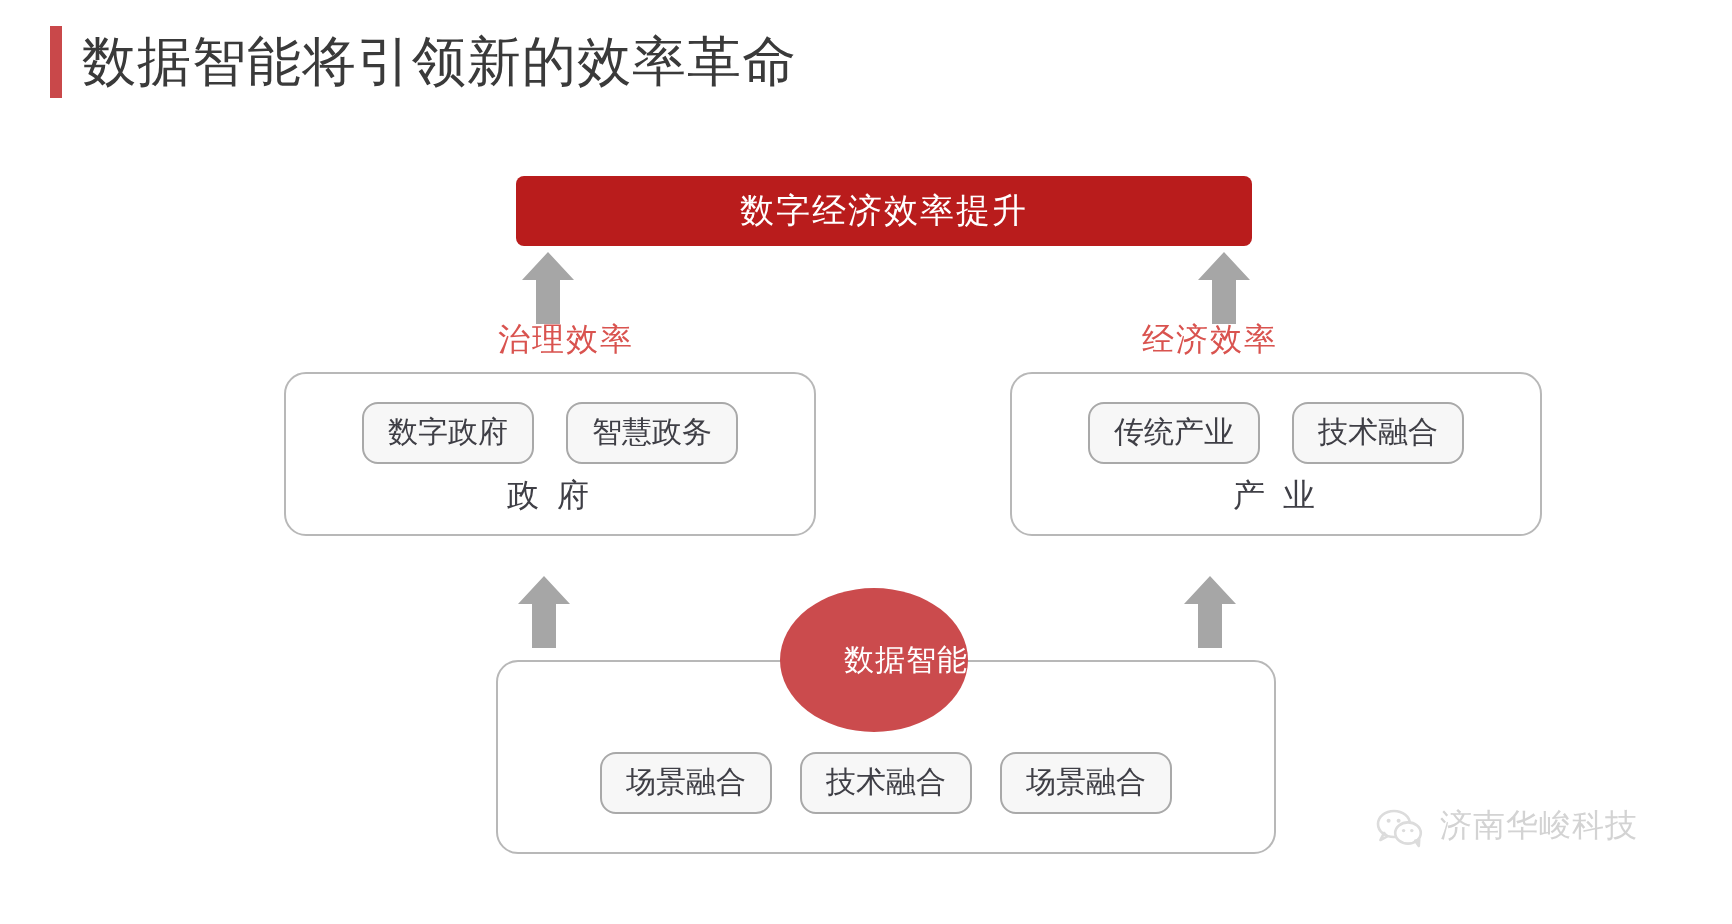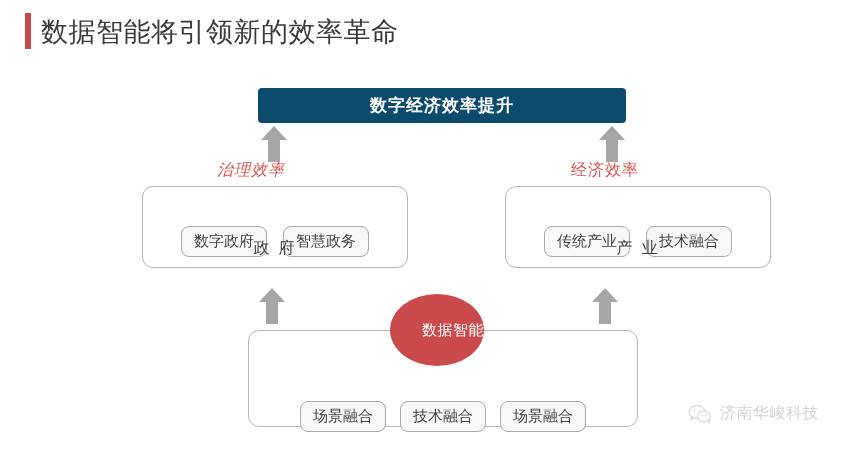--- a/index.html
+++ b/index.html
@@ -42,26 +42,25 @@
     white-space: nowrap;
   }
 
   
   .banner {
     position: absolute;
     left: 258px;
     top: 88px;
     width: 368px;
     height: 35px;
-    background: #0c4a6e;
+    background: #b91c1c;
     border-radius: 4px;
     display: flex;
     align-items: center;
     justify-content: center;
-    font-weight: bold;
   }
   .banner-text {
     color: #ffffff;
     font-size: 17px;
     letter-spacing: 1px;
     white-space: nowrap;
   }
 
   
   .arrow {
@@ -88,21 +87,20 @@
     background: #ffffff;
     box-sizing: border-box;
   }
   .panel-chips {
     position: absolute;
     display: flex;
     justify-content: center;
     gap: 16px;
     left: 0;
     right: 0;
-    margin-top: 25px;
   }
   .chip {
     border: 1.2px solid #a9a9a9;
     border-radius: 8px;
     background: #f7f7f7;
     color: #3f3f46;
     font-size: 15px;
     padding: 5px 12px;
     white-space: nowrap;
     box-sizing: border-box;
@@ -186,21 +184,21 @@
       <polygon points="13,0 26,14 19,14 19,36 7,36 7,14 0,14" fill="#a6a6a6"></polygon>
     </svg>
   </div>
 
   <div class="arrow" style="left:599px; top:126px;">
     <svg width="26" height="36" viewBox="0 0 26 36" aria-hidden="true">
       <polygon points="13,0 26,14 19,14 19,36 7,36 7,14 0,14" fill="#a6a6a6"></polygon>
     </svg>
   </div>
 
-  <div class="branch-label" style="left:217px; top:160px;font-style:italic;">治理效率</div>
+  <div class="branch-label" style="left:249px; top:160px;">治理效率</div>
   <div class="branch-label" style="left:571px; top:160px;">经济效率</div>
 
   <div class="panel" id="panel-gov">
     <div class="panel-chips mid-chips">
       <div class="chip">数字政府</div>
       <div class="chip">智慧政务</div>
     </div>
     <div class="panel-caption mid-caption">政 府</div>
   </div>
 

